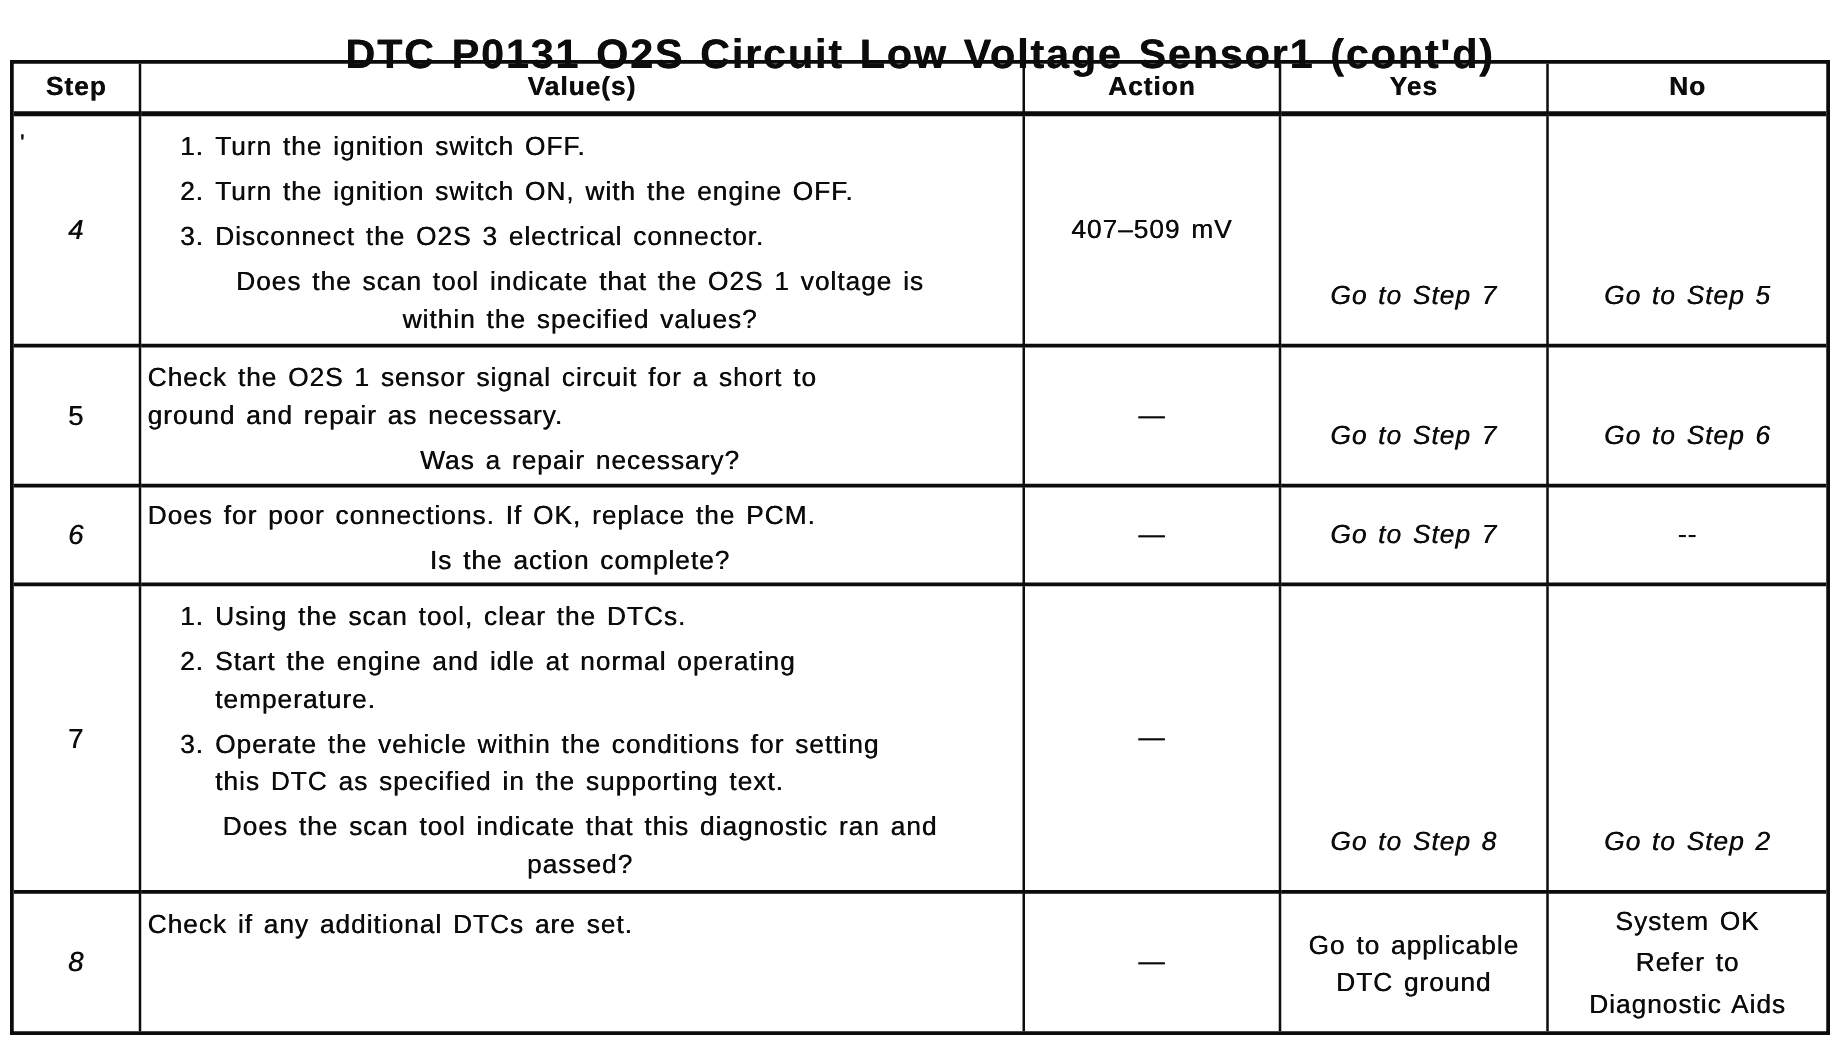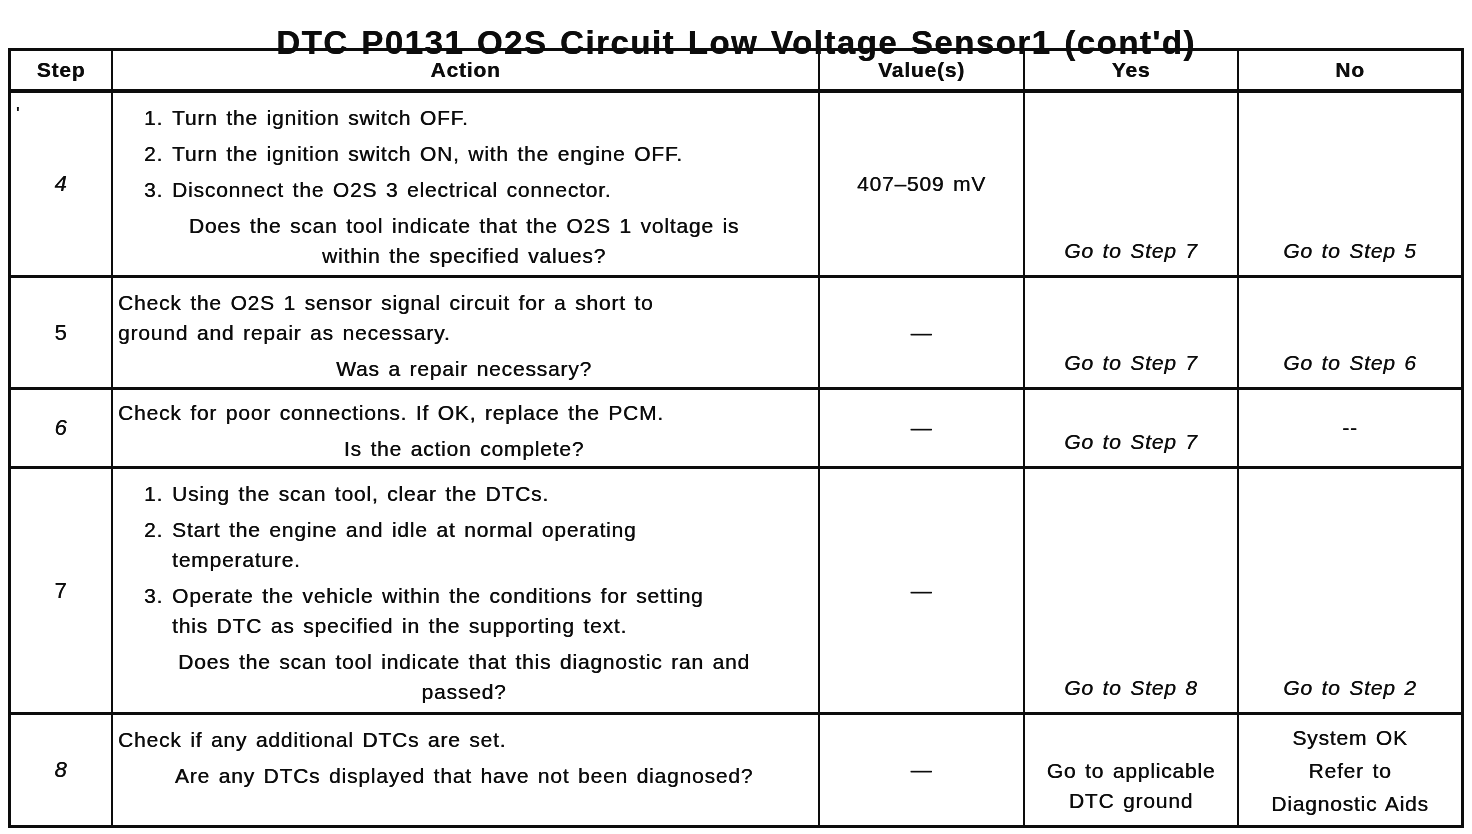--- a/index.html
+++ b/index.html
@@ -41,35 +41,35 @@
   .stepc.sit { font-style: italic; }
   .artifact { position: absolute; left: 5px; top: 6px; font-size: 18px; font-style: normal; }
   .act { padding: 10px 8px 2px 5px; }
   .act.p8 { padding-top: 8px; }
   .item { display: flex; margin: 0 0 6px 26px; }
   .num { width: 28px; flex: none; }
   .lines { white-space: pre-line; }
   .q { margin-top: 4px; text-align: center; }
   .q.gap { margin-top: 6px; }
   .valc { display: flex; align-items: center; justify-content: center; }
-  .ync { display: flex; flex-direction: column; align-items: center; justify-content: flex-end; padding-bottom: 9px; text-align: center; }
+  .ync { display: flex; flex-direction: column; align-items: center; justify-content: flex-end; padding-bottom: 23px; text-align: center; }
   .ync.it { font-style: italic; }
   .ync.mid { justify-content: center; padding-bottom: 0; }
   .ync.lh33 { line-height: 33px; }
 </style>
 </head>
 <body>
 
 <div class="page-title">DTC P0131 O2S Circuit Low Voltage Sensor1 (cont'd)</div>
 
 <div class="tbl">
 
   <div class="c hdr">Step</div>
+  <div class="c hdr">Value(s)</div>
   <div class="c hdr">Action</div>
-  <div class="c hdr">Value(s)</div>
   <div class="c hdr">Yes</div>
   <div class="c hdr lastcol">No</div>
 
   <div class="c stepc sit">
     <span class="artifact">'</span>
     <span>4</span>
   </div>
   <div class="c act">
     <div class="item">
       <span class="num">1.</span>
@@ -99,21 +99,21 @@
     <div class="q gap lines">Was a repair necessary?</div>
   </div>
   <div class="c valc">—</div>
   <div class="c ync it">Go to Step 7</div>
   <div class="c ync it lastcol">Go to Step 6</div>
 
   <div class="c stepc sit">
     <span>6</span>
   </div>
   <div class="c act p8">
-    <div class="lines">Check for poor connections. If OK, replace the PCM.</div>
+    <div class="lines">Does for poor connections. If OK, replace the PCM.</div>
     <div class="q gap lines">Is the action complete?</div>
   </div>
   <div class="c valc">—</div>
   <div class="c ync it">Go to Step 7</div>
   <div class="c ync mid lastcol">--</div>
 
   <div class="c stepc">
     <span>7</span>
   </div>
   <div class="c act">
@@ -136,21 +136,20 @@
   </div>
   <div class="c valc">—</div>
   <div class="c ync it">Go to Step 8</div>
   <div class="c ync it lastcol">Go to Step 2</div>
 
   <div class="c stepc sit lastrow">
     <span>8</span>
   </div>
   <div class="c act lastrow">
     <div class="lines">Check if any additional DTCs are set.</div>
-    <div class="q gap lines">Are any DTCs displayed that have not been diagnosed?</div>
   </div>
   <div class="c valc lastrow">—</div>
   <div class="c ync lines lastrow">Go to applicable
 DTC ground</div>
   <div class="c ync mid lines lh33 lastcol lastrow">System OK
 Refer to
 Diagnostic Aids</div>
 
 </div>
 

